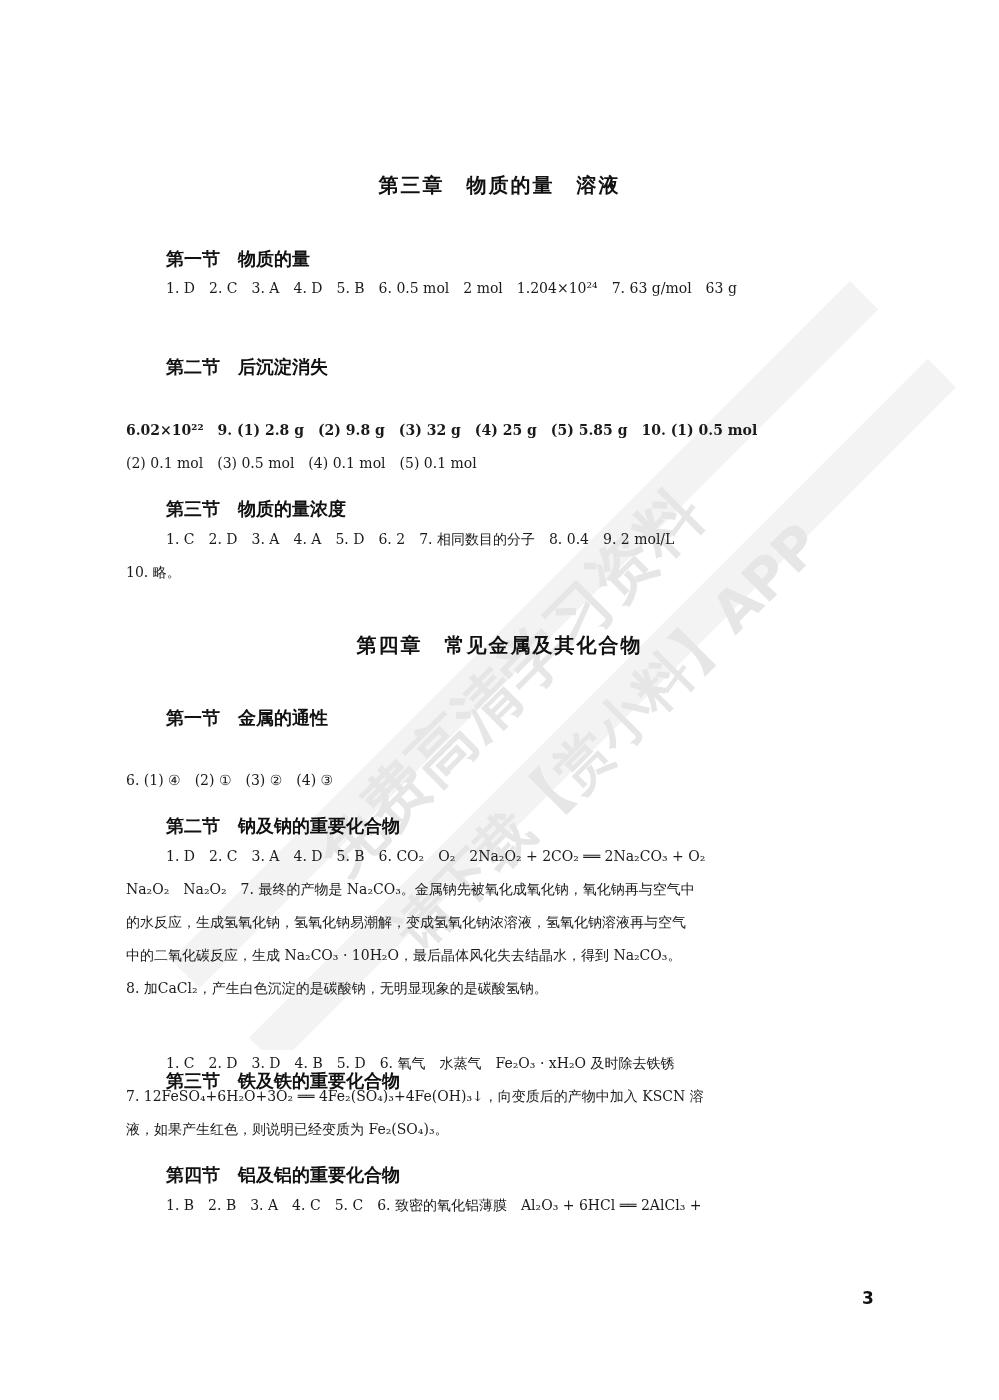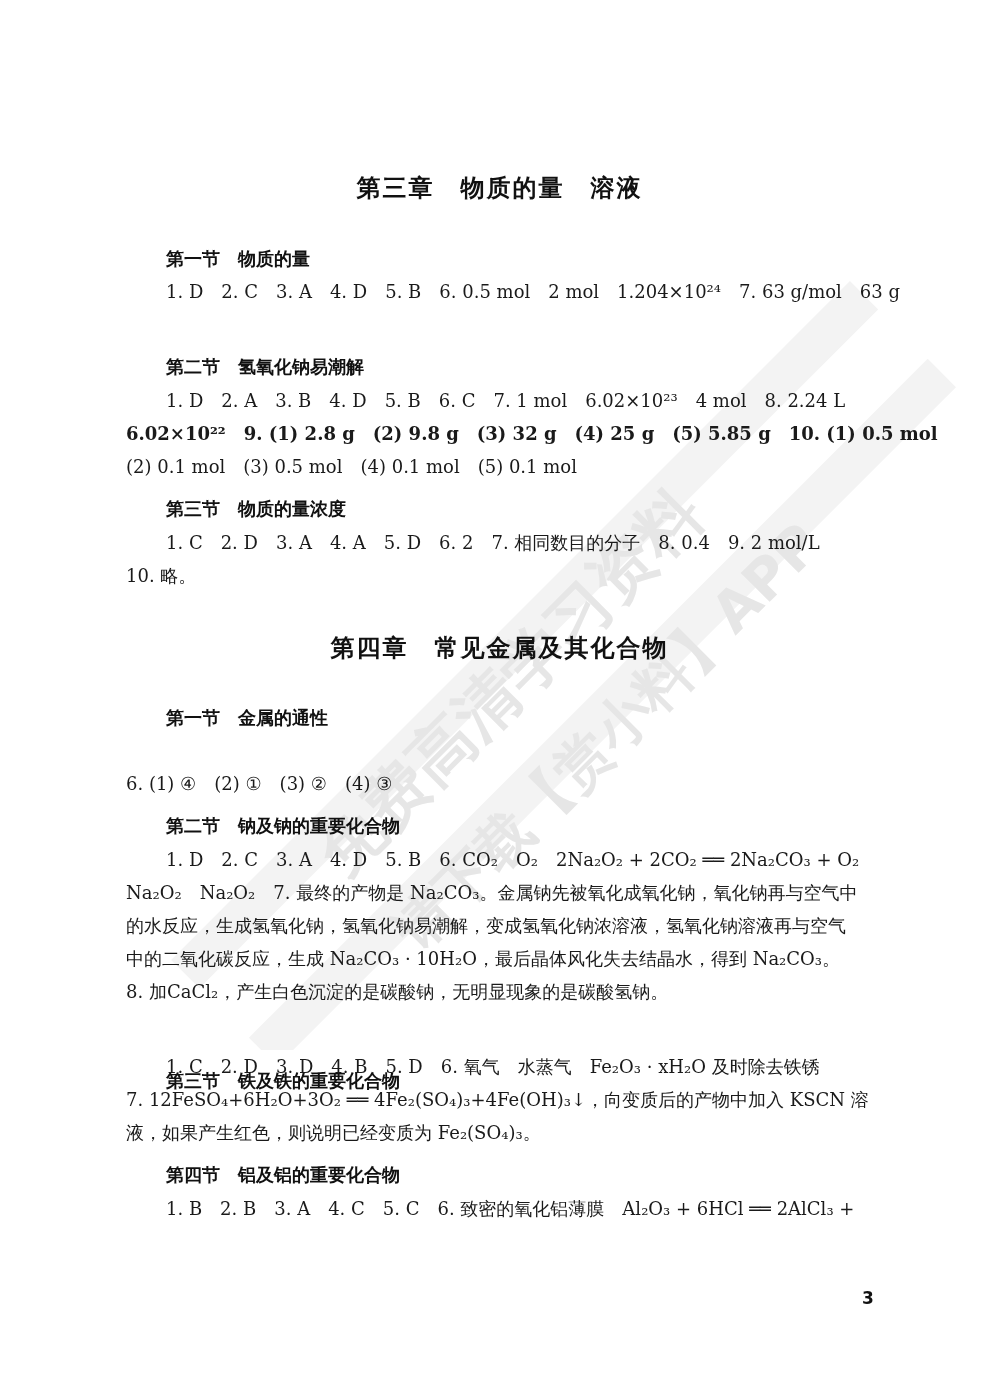--- a/index.html
+++ b/index.html
@@ -9,30 +9,30 @@
       color: #1a1a1a;
     }
     .page { position: absolute; left: 0; top: 0; width: 999px; height: 1400px; }
     .watermark {
       position: absolute; left: 40px; top: 250px; width: 1000px; height: 800px;
       pointer-events: none;
     }
     .chapter-title {
       position: absolute; left: 0; width: 999px; text-align: center;
       font-family: "DejaVu Sans", "Liberation Sans", sans-serif;
-      font-size: 24px; font-weight: bold; letter-spacing: 2px; color: #111;
+      font-size: 20px; font-weight: bold; letter-spacing: 2px; color: #111;
     }
     .section-title {
       position: absolute; left: 166px;
       font-family: "DejaVu Sans", "Liberation Sans", sans-serif;
       font-size: 18px; font-weight: bold; color: #111;
     }
     .line {
       position: absolute; left: 126px; width: 750px;
-      font-size: 18px; white-space: nowrap; color: #1a1a1a;
+      font-size: 14px; white-space: nowrap; color: #1a1a1a;
     }
     .line.indent { left: 166px; }
     .page-number {
       position: absolute; left: 862px; top: 1288px;
       font-family: "DejaVu Sans", "Liberation Sans", sans-serif;
       font-size: 17px; font-weight: bold; color: #111;
     }
   </style>
 </head>
 <body>
@@ -46,22 +46,21 @@
       <text x="-300" y="-5" font-size="64" font-weight="bold" fill="#e6e6e6" font-family="DejaVu Sans, sans-serif">免费高清学习资料</text>
       <text x="-300" y="100" font-size="56" font-weight="bold" fill="#e6e6e6" font-family="DejaVu Sans, sans-serif">请下载【赏小料】APP</text>
     </g>
   </svg>
 
   <div class="chapter-title" style="top:172px;">第三章　物质的量　溶液</div>
 
   <div class="section-title" style="top:247px;">第一节　物质的量</div>
   <div class="line indent" style="top:280px;">1. D　2. C　3. A　4. D　5. B　6. 0.5 mol　2 mol　1.204×10²⁴　7. 63 g/mol　63 g</div>
 
-  <div class="section-title" style="top:355px;">第二节　氢氧化钠易潮解</div>
-  <div class="line indent" style="top:389px;">1. D　2. A　3. B　4. D　5. B　6. C　7. 1 mol　6.02×10²³　4 mol　8. 2.24 L</div>
+  <div class="section-title" style="top:355px;">第二节　后沉淀消失</div>
   <div class="line" style="top:422px;font-weight:bold;">6.02×10²²　9. (1) 2.8 g　(2) 9.8 g　(3) 32 g　(4) 25 g　(5) 5.85 g　10. (1) 0.5 mol</div>
   <div class="line" style="top:455px;">(2) 0.1 mol　(3) 0.5 mol　(4) 0.1 mol　(5) 0.1 mol</div>
 
   <div class="section-title" style="top:497px;">第三节　物质的量浓度</div>
   <div class="line indent" style="top:531px;">1. C　2. D　3. A　4. A　5. D　6. 2　7. 相同数目的分子　8. 0.4　9. 2 mol/L</div>
   <div class="line" style="top:564px;">10. 略。</div>
 
   <div class="chapter-title" style="top:632px;">第四章　常见金属及其化合物</div>
 
   <div class="section-title" style="top:706px;">第一节　金属的通性</div>

